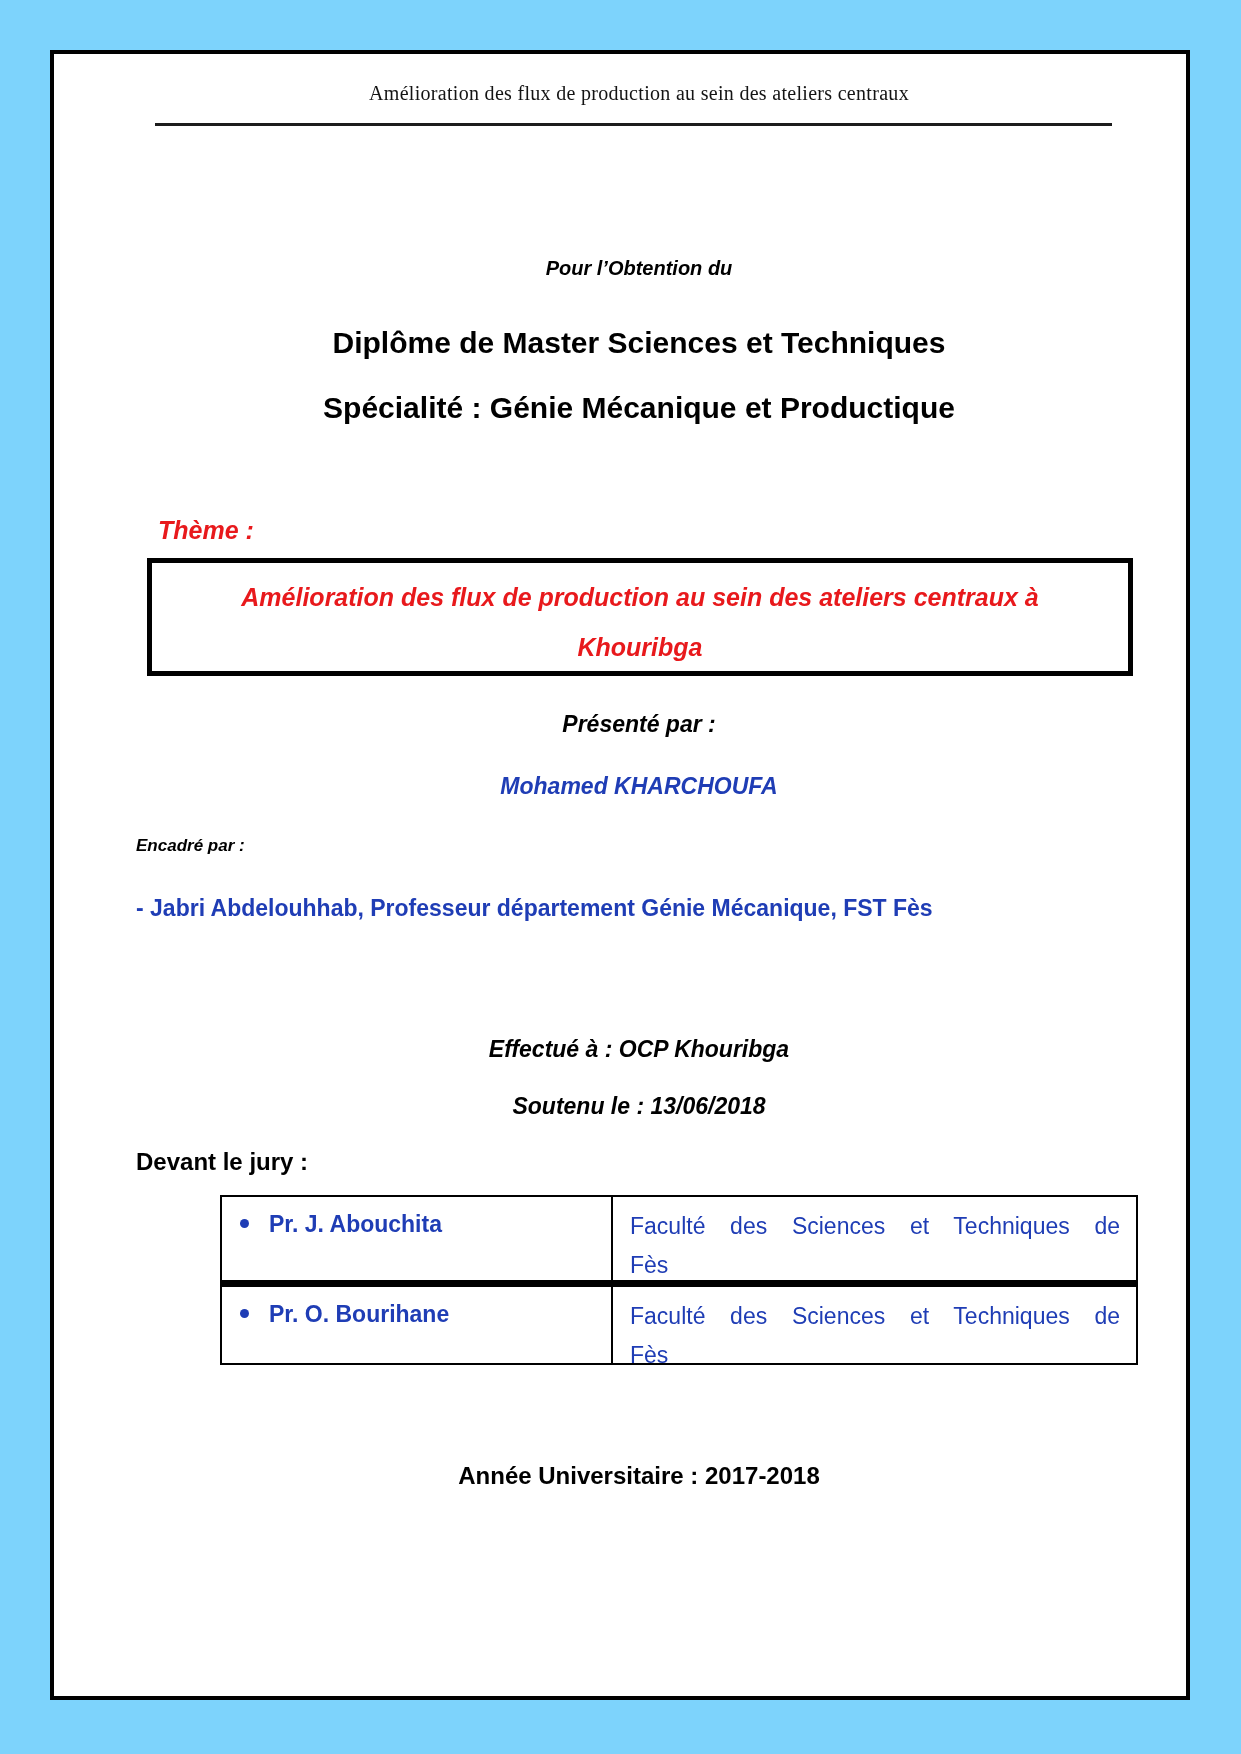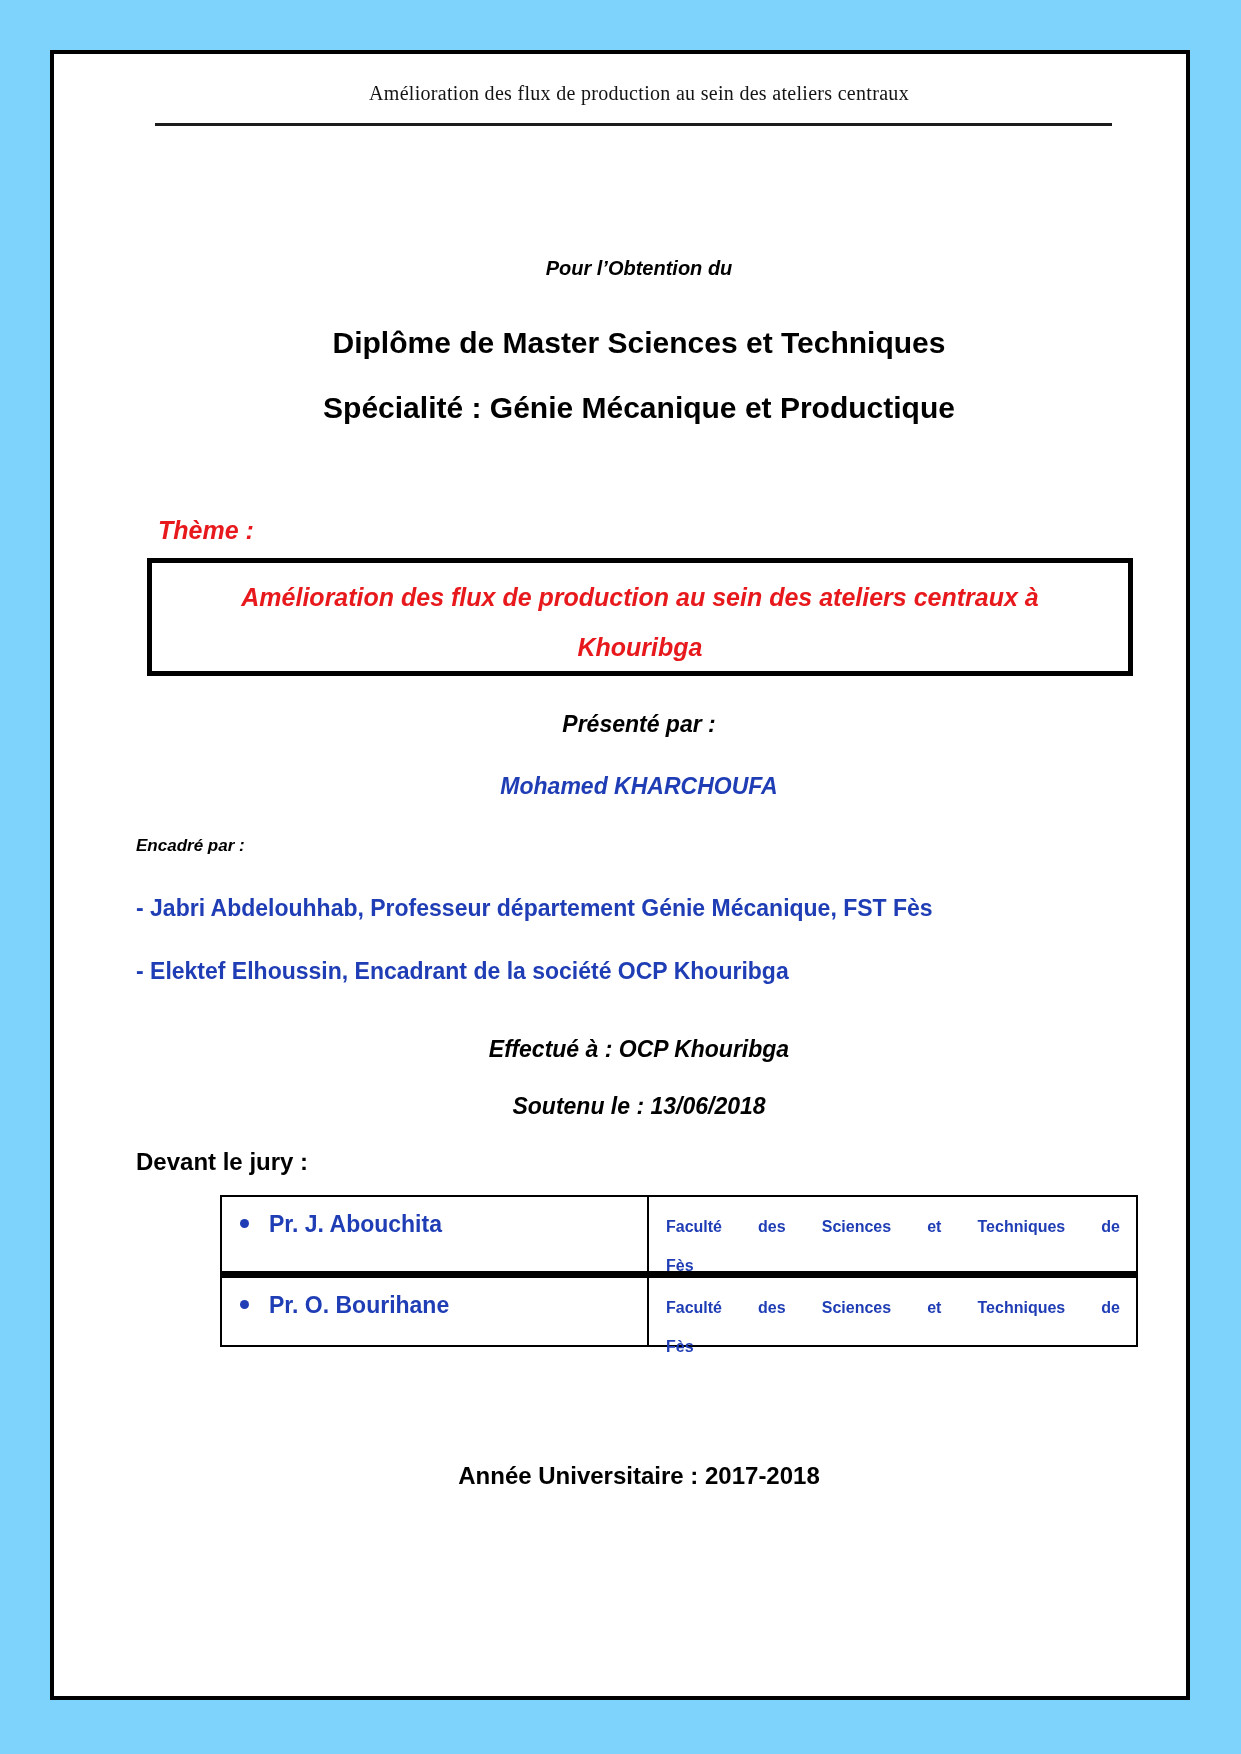--- a/index.html
+++ b/index.html
@@ -38,28 +38,28 @@
   .encadre-label{top:782px;left:82px;font-size:17px;font-weight:700;font-style:italic;}
   .supervisor{left:82px;font-size:23px;font-weight:700;color:var(--blue);}
   .sup-1{top:841px;}
   .sup-2{top:904px;}
 
   .location{top:982px;font-size:23px;font-weight:700;font-style:italic;}
   .defense-date{top:1039px;font-size:23px;font-weight:700;font-style:italic;}
   .jury-label{top:1094px;left:82px;font-size:24px;font-weight:700;}
 
   .jury-table{top:1141px;left:166px;width:918px;border:2px solid #000;background:#fff;}
-  .jury-row{display:flex;height:74px;gap:36px;}
+  .jury-row{display:flex;height:83px;}
   .jury-row.second{border-top:7px solid #000000;}
   .jury-cell-name{width:389px;padding:12px 6px 0 18px;display:flex;align-items:flex-start;}
   .bullet{flex:0 0 auto;width:9px;height:9px;border-radius:50%;background:var(--blue);
     margin:10px 20px 0 0;}
   .jury-name{font-size:23px;font-weight:700;color:var(--blue);line-height:30px;}
   .jury-cell-aff{flex:1;border-left:2px solid #000;padding:10px 16px 0 17px;}
-  .aff-line{font-size:16px;font-weight:700;color:var(--blue);line-height:39px;}
+  .aff-line{font-size:23px;font-weight:400;color:var(--blue);line-height:39px;}
   .aff-line.justified{text-align:justify;text-align-last:justify;}
 
   .academic-year{top:1408px;font-size:24px;font-weight:700;}
 </style>
 </head>
 <body>
 
 <div class="page">
   <div class="frame">
 
@@ -74,21 +74,20 @@
     <div class="abs theme-box">
       <div class="theme-line">Amélioration des flux de production au sein des ateliers centraux à</div>
       <div class="theme-line">Khouribga</div>
     </div>
 
     <div class="abs centered presented-label">Présenté par :</div>
     <div class="abs centered author">Mohamed KHARCHOUFA</div>
 
     <div class="abs encadre-label">Encadré par :</div>
     <div class="abs supervisor sup-1">- Jabri Abdelouhhab, Professeur département Génie Mécanique, FST Fès</div>
-    <div class="abs supervisor sup-2">- Elektef Elhoussin, Encadrant de la société OCP Khouribga</div>
 
     <div class="abs centered location">Effectué à : OCP Khouribga</div>
     <div class="abs centered defense-date">Soutenu le : 13/06/2018</div>
 
     <div class="abs jury-label">Devant le jury :</div>
 
     <div class="abs jury-table">
       <div class="jury-row">
         <div class="jury-cell-name">
           <span class="bullet"></span>

